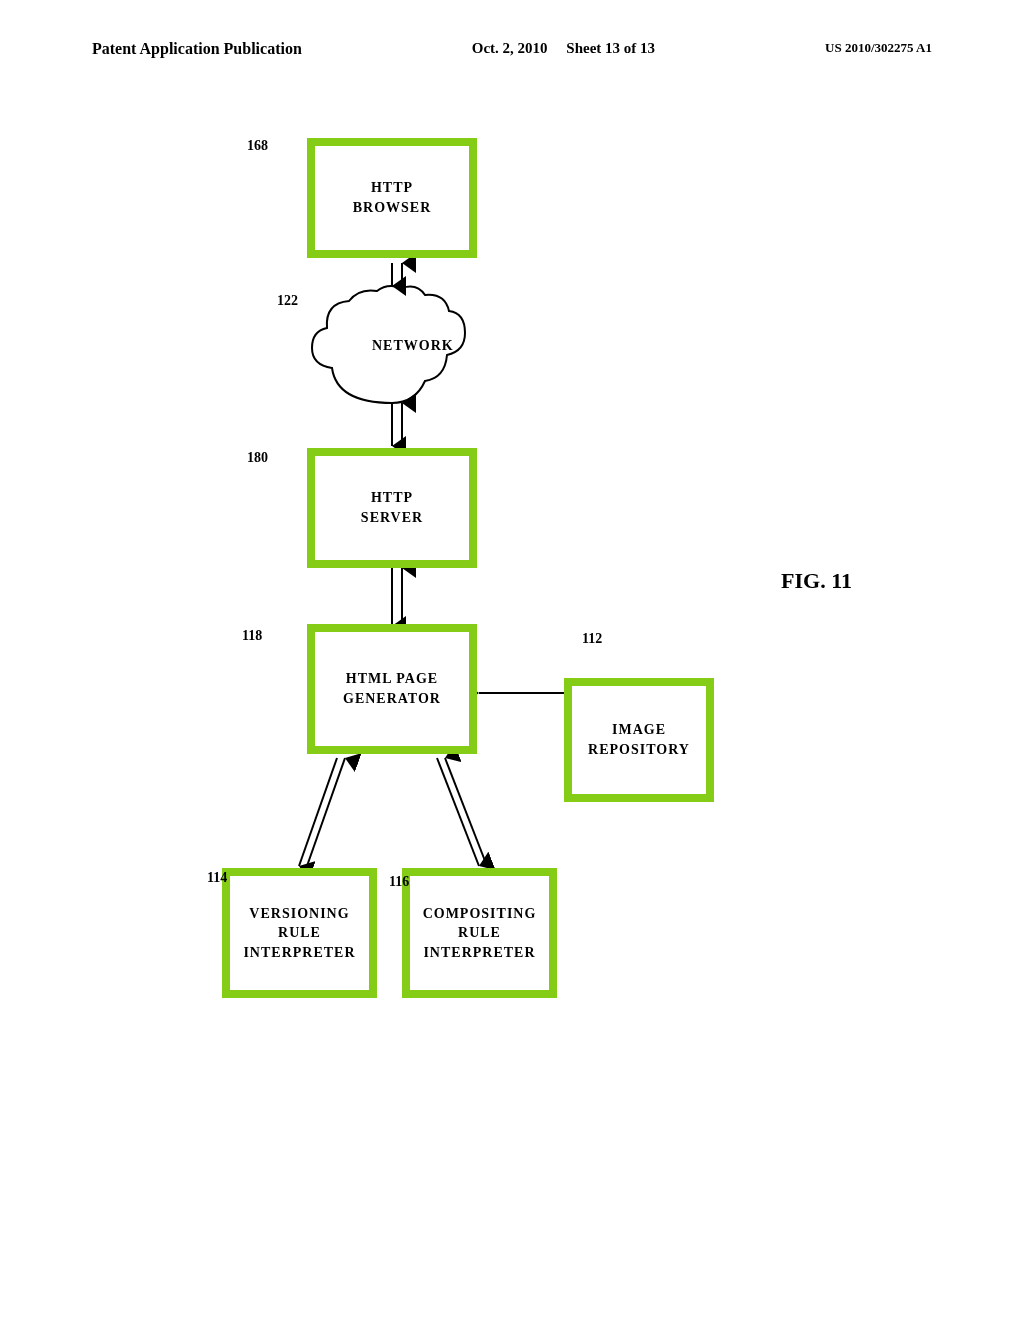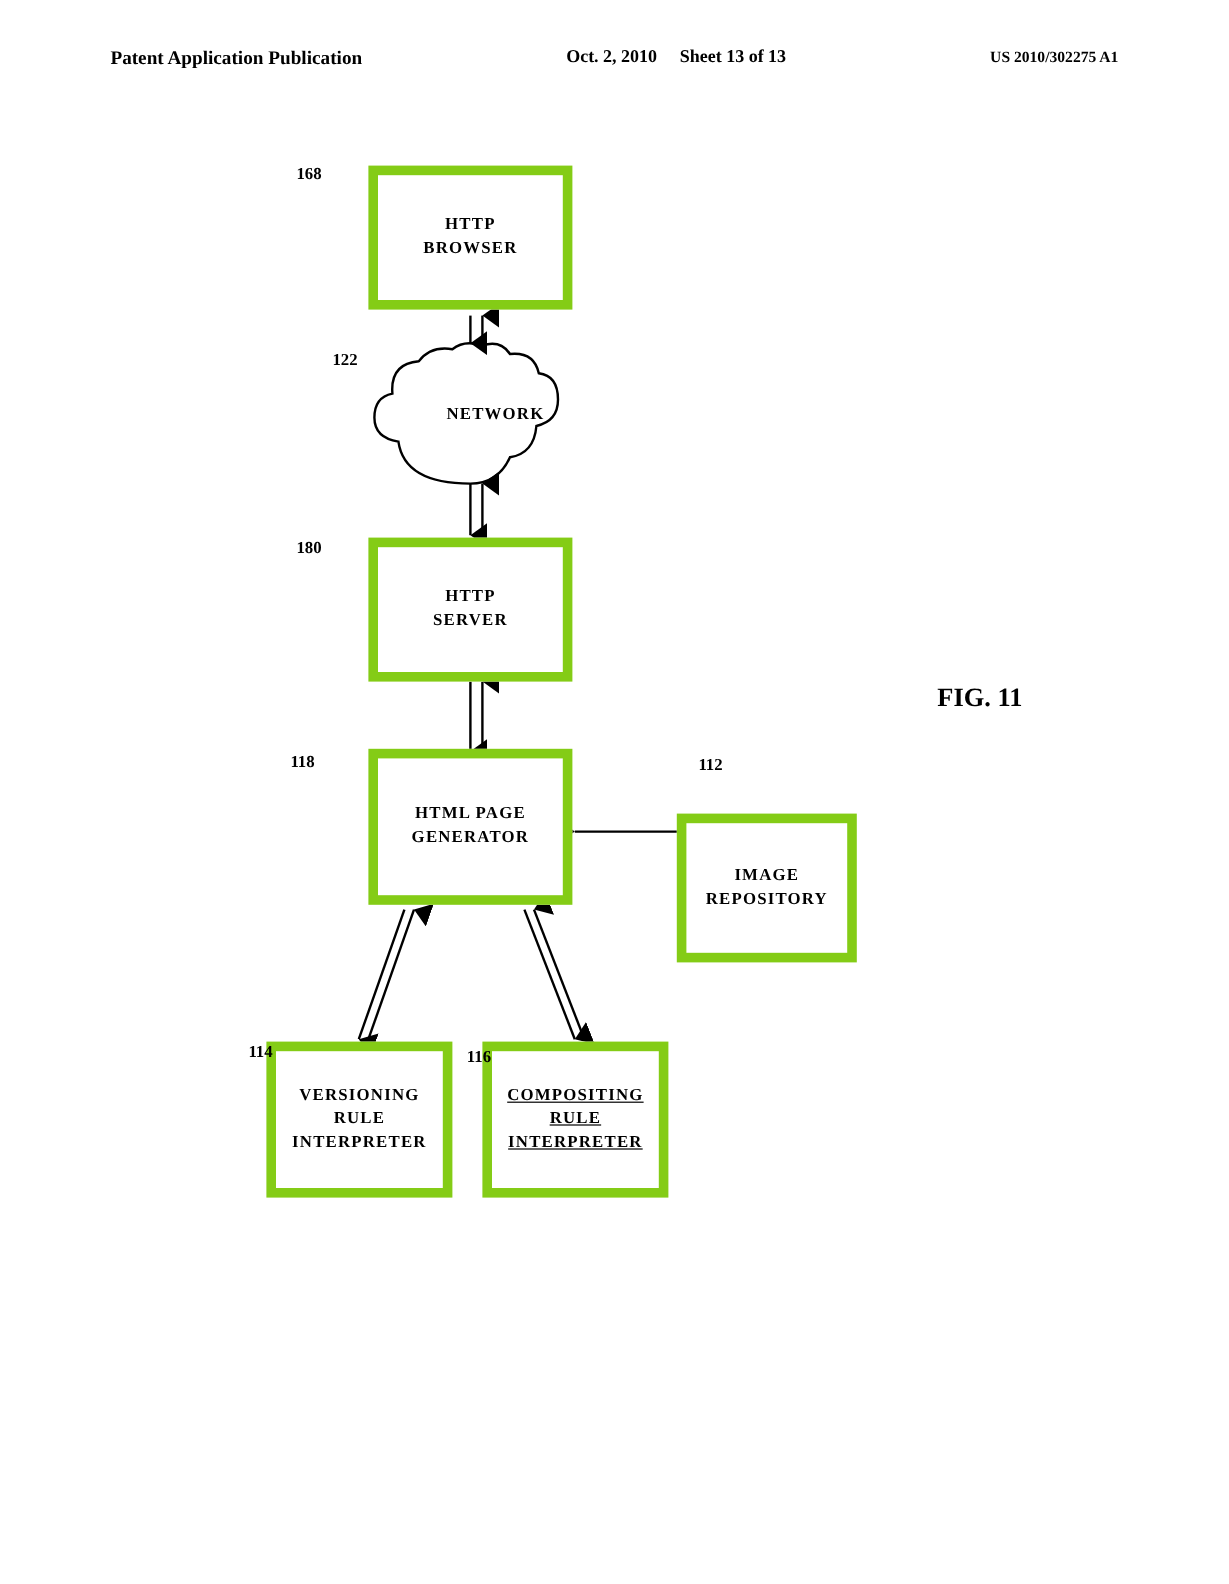--- a/index.html
+++ b/index.html
@@ -187,21 +187,21 @@
     </div>
 
     <div class="ref-num" style="left:490px; top:543px;">112</div>
 
     <div class="box" style="left:130px; top:780px; width:155px; height:130px;">
       <span>VERSIONING<br>RULE<br>INTERPRETER</span>
     </div>
 
     <div class="ref-num" style="left:115px; top:782px;">114</div>
 
-    <div class="box" style="left:310px; top:780px; width:155px; height:130px;text-decoration:underline;">
+    <div class="box" style="left:310px; top:780px; width:155px; height:130px;">
       <span>COMPOSITING<br>RULE<br>INTERPRETER</span>
     </div>
 
     <div class="ref-num" style="left:297px; top:786px;">116</div>
 
     <div class="fig-label">FIG. 11</div>
 
   </div>
 </div>
 

